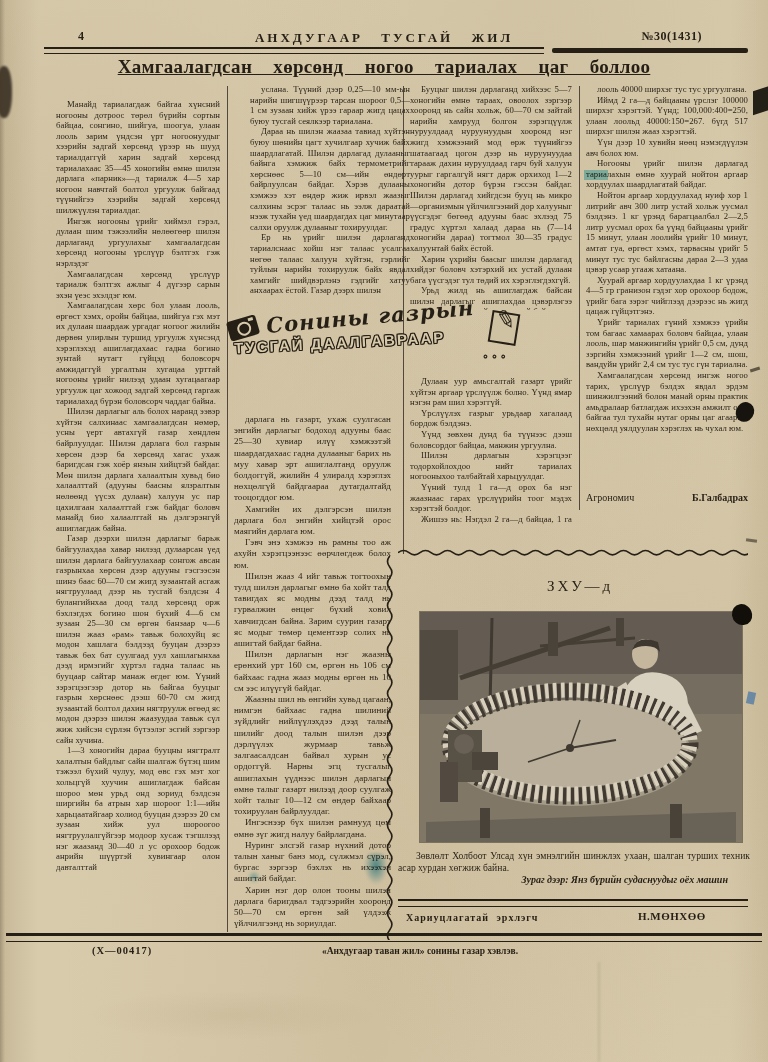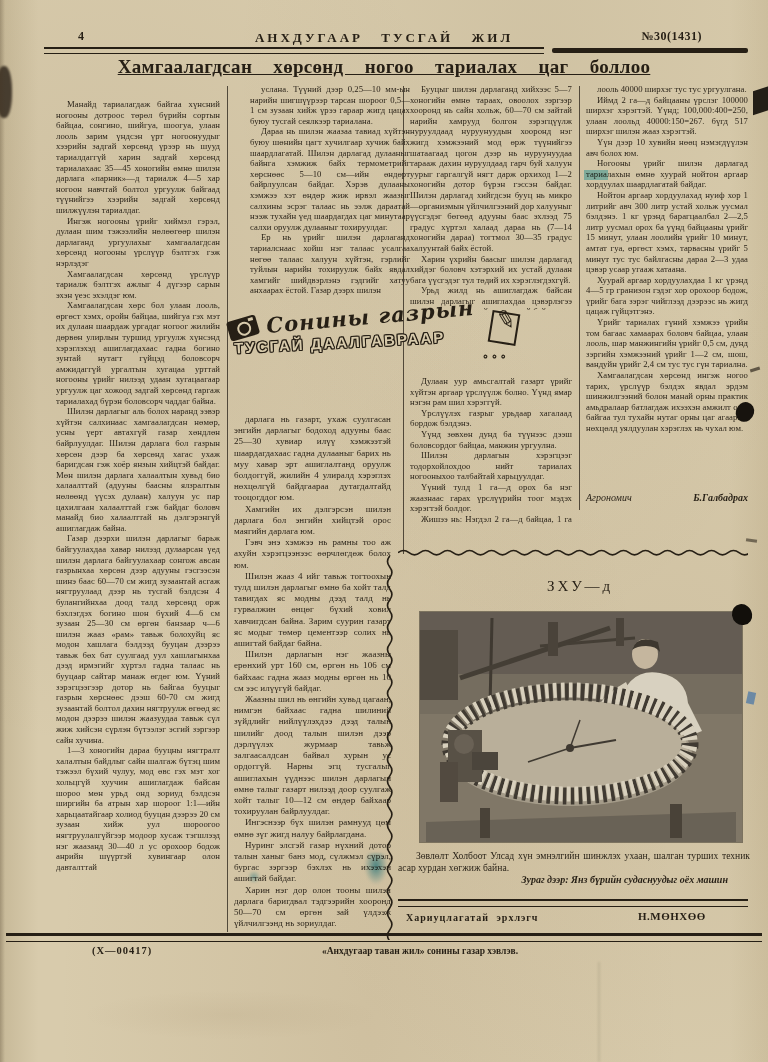--- a/index.html
+++ b/index.html
@@ -27,21 +27,21 @@
   .headline{left:60px;top:56px;width:648px;margin:0;text-align:center;font-size:19px;font-weight:bold;word-spacing:.85em;letter-spacing:.3px;text-decoration:underline;}
   
   .colblock{overflow:hidden;font-size:8.7px;line-height:10.6px;text-align:justify;}
   .colblock p{margin:0;text-indent:11px;letter-spacing:.05px;}
   .c1{left:56px;top:99px;width:164px;height:848px;}
   .c2a{left:250px;top:84px;width:160px;height:224px;}
   .c2b{left:234px;top:376px;width:157px;height:556px;font-size:9px;line-height:11.2px;margin-top:38px;}
   .c3a{left:410px;top:84px;width:162px;height:226px;}
   .c3b{left:410px;top:376px;width:162px;height:148px;}
   .c4{left:586px;top:84px;width:162px;height:406px;}
-  .byline{left:586px;top:492px;width:162px;display:flex;justify-content:space-between;font-style:italic;font-size:10px;}
+  .byline{left:586px;top:492px;width:162px;display:flex;justify-content:space-between;font-size:10px;}
   .byline .bname{font-weight:bold;}
   
   .vrule{width:1px;background:var(--ink);opacity:.75;}
   .vr1{left:227px;top:86px;height:846px;}
   .vr2{left:403px;top:86px;height:468px;}
   .vr3{left:579px;top:86px;height:424px;}
   
   .badge{left:228px;top:306px;width:302px;height:68px;}
   .badge-script{position:absolute;left:38px;top:-2px;font-family:"DejaVu Serif",serif;font-style:italic;font-weight:bold;font-size:21px;transform:rotate(-5deg);letter-spacing:1px;white-space:nowrap;}
   .badge-caps{position:absolute;left:6px;top:28px;font-family:"Liberation Sans",sans-serif;font-weight:bold;font-size:15px;letter-spacing:2px;white-space:nowrap;color:var(--paper);

